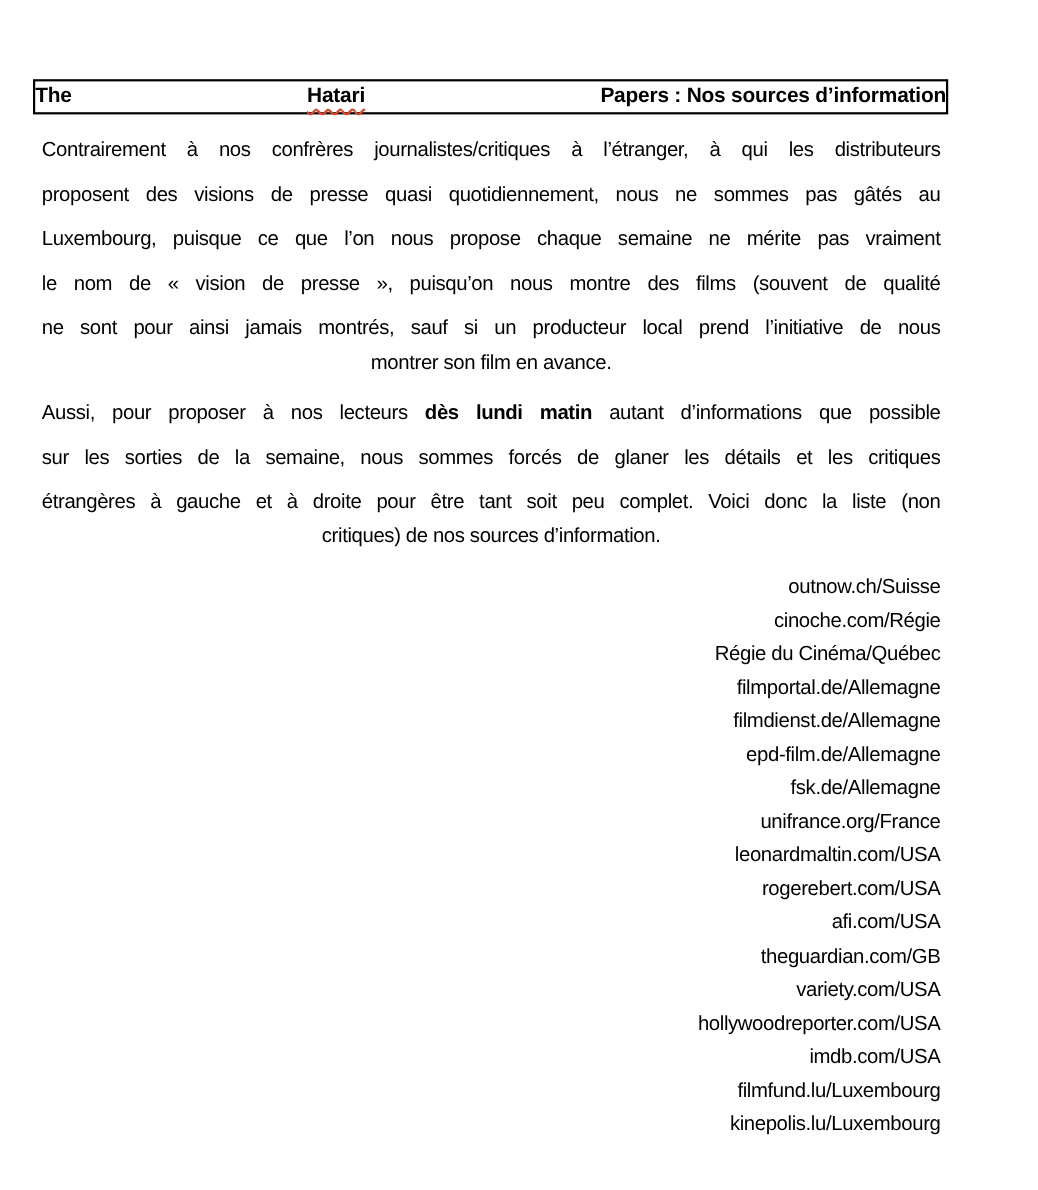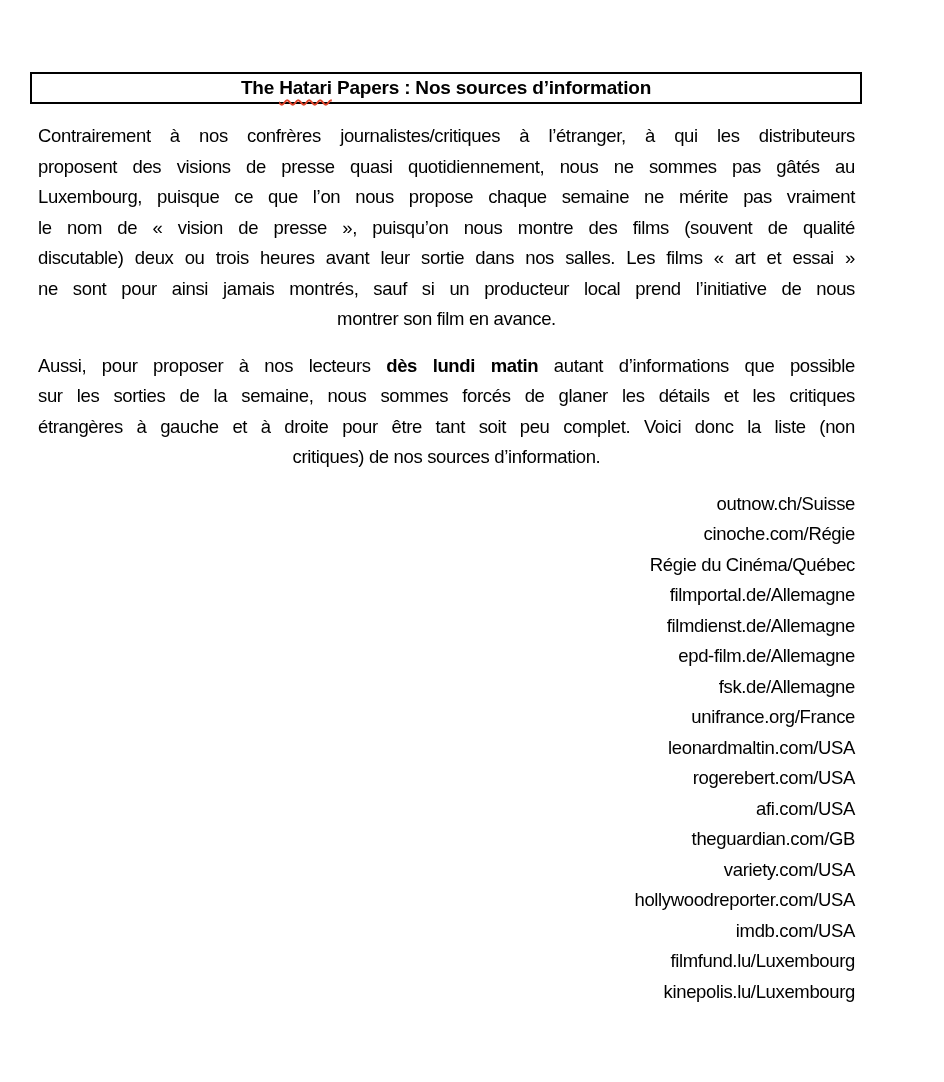--- a/index.html
+++ b/index.html
@@ -12,21 +12,21 @@
     font-family: "Liberation Sans", sans-serif;
     overflow: hidden;
   }
   .title-box {
     box-sizing: border-box;
     margin: 72px 82px 0 30px;
     height: 32px;
     border: 2px solid #000000;
     display: flex;
     align-items: center;
-    justify-content: center;
+    justify-content: space-between;
     font-size: 19px;
     font-weight: 700;
     letter-spacing: -0.2px;
     white-space: pre;
   }
   .misspell {
     text-decoration-line: underline;
     text-decoration-style: wavy;
     text-decoration-color: #e0452c;
     text-decoration-thickness: 2px;
@@ -36,21 +36,21 @@
   .content {
     margin-left: 38px;
     width: 817px;
     font-size: 18.5px;
     letter-spacing: -0.35px;
     line-height: 30.5px;
   }
   .para { margin: 0; }
   .para.p1 { margin-top: 17px; }
   .para.p2 { margin-top: 16px; }
-  .jline { text-align: justify; text-align-last: justify; }
+  .jline { text-align: justify; text-align-last: justify; margin-top: 10px; }
   .lline { text-align: center; }
   .bold { font-weight: 700; }
   .sources {
     list-style: none;
     margin: 16px 0 0 0;
     padding: 0 0 0 65px;
     text-align: right;
   }
   .sources li { line-height: 30.5px; }
 </style>
@@ -63,21 +63,20 @@
     <span>The </span><span class="misspell">Hatari</span><span> Papers : Nos sources d’information</span>
   </div>
 
   <div class="content">
 
     <p class="para p1">
       <span class="jline" style="display:block">Contrairement à nos confrères journalistes/critiques à l’étranger, à qui les distributeurs</span>
       <span class="jline" style="display:block">proposent des visions de presse quasi quotidiennement, nous ne sommes pas gâtés au</span>
       <span class="jline" style="display:block">Luxembourg, puisque ce que l’on nous propose chaque semaine ne mérite pas vraiment</span>
       <span class="jline" style="display:block">le nom de « vision de presse », puisqu’on nous montre des films (souvent de qualité</span>
-      <span class="jline" style="display:block">discutable) deux ou trois heures avant leur sortie dans nos salles. Les films « art et essai »</span>
       <span class="jline" style="display:block">ne sont pour ainsi jamais montrés, sauf si un producteur local prend l’initiative de nous</span>
       <span class="lline" style="display:block">montrer son film en avance.</span>
     </p>
 
     <p class="para p2">
       <span class="jline" style="display:block"><span>Aussi, pour proposer à nos lecteurs </span><span class="bold">dès lundi matin</span><span> autant d’informations que possible</span></span>
       <span class="jline" style="display:block">sur les sorties de la semaine, nous sommes forcés de glaner les détails et les critiques</span>
       <span class="jline" style="display:block">étrangères à gauche et à droite pour être tant soit peu complet.  Voici donc la liste (non</span>
       <span class="lline" style="display:block">critiques) de nos sources d’information.</span>
     </p>

